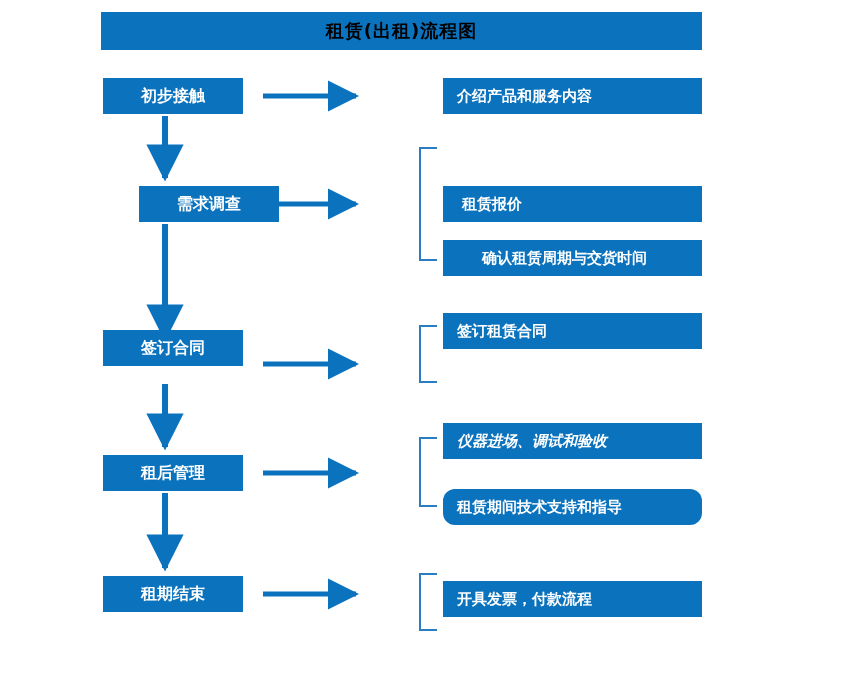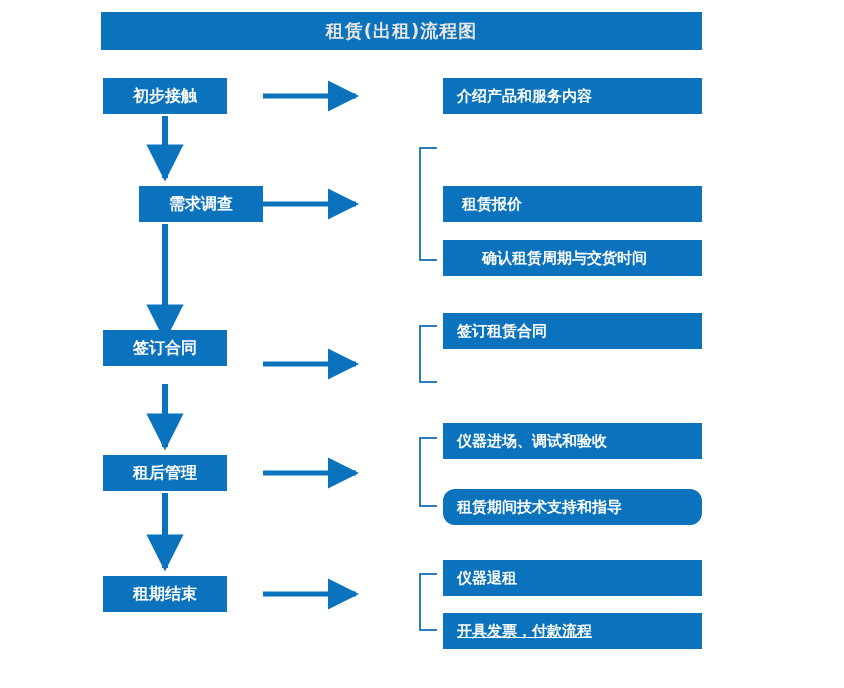--- a/index.html
+++ b/index.html
@@ -24,21 +24,21 @@
   }
 
   
   .title-bar {
     position: absolute;
     left: 101px;
     top: 12px;
     width: 601px;
     height: 38px;
     background: #0b72bd;
-    color: #e5e5e5;
+    color: #000000;
     display: flex;
     align-items: center;
     justify-content: center;
     font-size: 18px;
     font-weight: bold;
     letter-spacing: 1px;
     box-sizing: border-box;
   }
 
   
@@ -49,21 +49,21 @@
     display: flex;
     align-items: center;
     box-sizing: border-box;
     font-weight: bold;
     line-height: 1;
     white-space: nowrap;
   }
 
   .node.stage {
     left: 103px;
-    width: 124px;
+    width: 140px;
     height: 36px;
     justify-content: center;
     font-size: 16px;
   }
 
   .node.detail {
     left: 443px;
     width: 259px;
     height: 36px;
     justify-content: flex-start;
@@ -108,25 +108,24 @@
 
   <div class="node detail" style="top:78px;">介绍产品和服务内容</div>
 
   <div class="node stage" style="top:576px;">租期结束</div>
 
   <div class="node detail" style="top:186px;padding-left:19px;">租赁报价</div>
   <div class="node detail" style="top:240px;padding-left:39px;">确认租赁周期与交货时间</div>
 
   <div class="node detail" style="top:313px;">签订租赁合同</div>
 
-  <div class="node detail" style="top:423px;">仪器进场、调试和验收</div>
+  <div class="node detail" style="top:423px;font-style:italic;">仪器进场、调试和验收</div>
   <div class="node detail" style="top:489px;border-radius:12px;">租赁期间技术支持和指导</div>
 
-  <div class="node detail" style="top:560px;">仪器退租</div>
-  <div class="node detail" style="top:613px;text-decoration:underline;">开具发票，付款流程</div>
+  <div class="node detail" style="top:581px;">开具发票，付款流程</div>
 
   <div class="bracket" style="left:419px; top:147px; height:114px;"></div>
 
   <div class="bracket" style="left:419px; top:325px; height:58px;"></div>
 
   <div class="bracket" style="left:419px; top:437px; height:70px;"></div>
 
   <div class="bracket" style="left:419px; top:573px; height:58px;"></div>
 
   <svg id="arrow-layer" viewBox="0 0 844 688" xmlns="http://www.w3.org/2000/svg">

